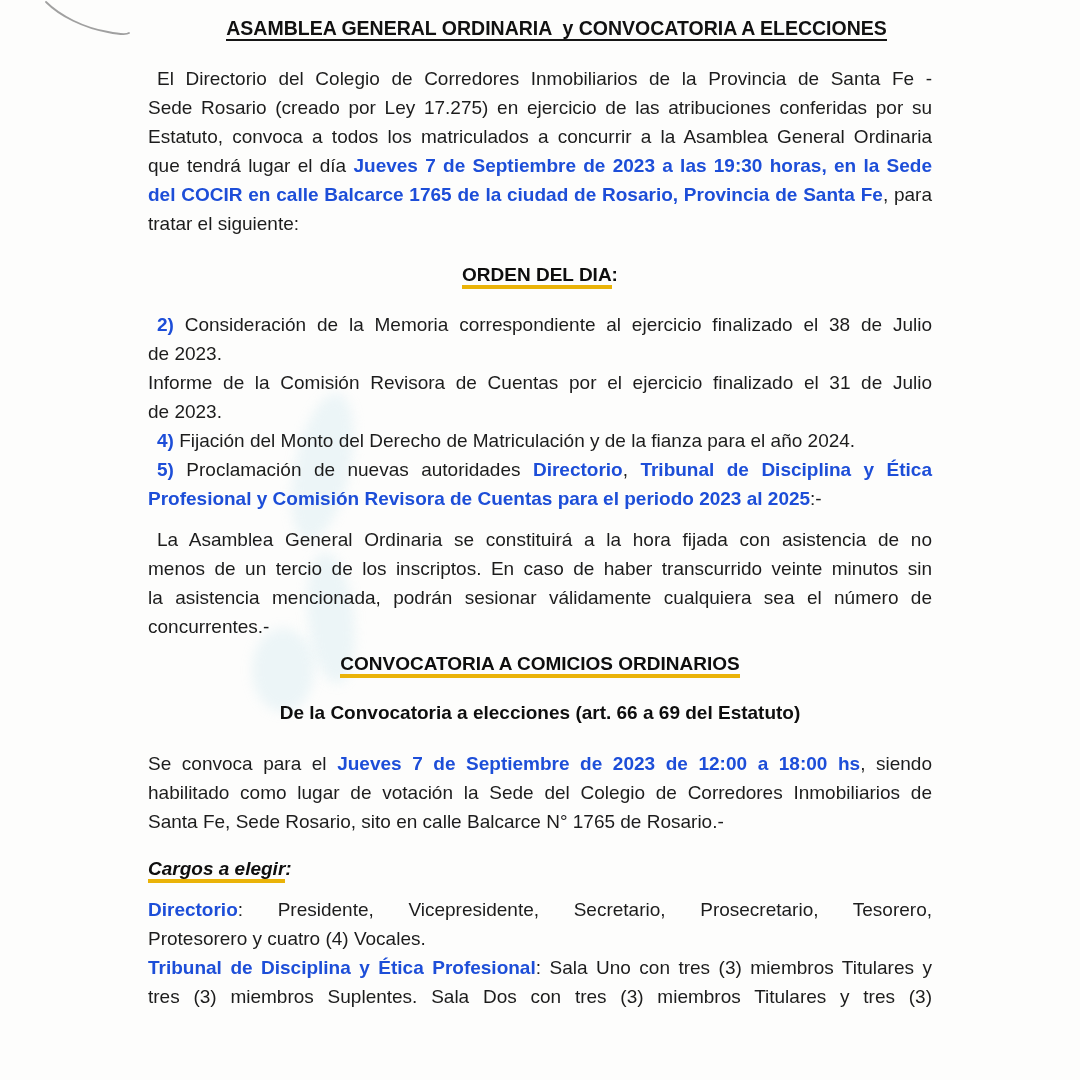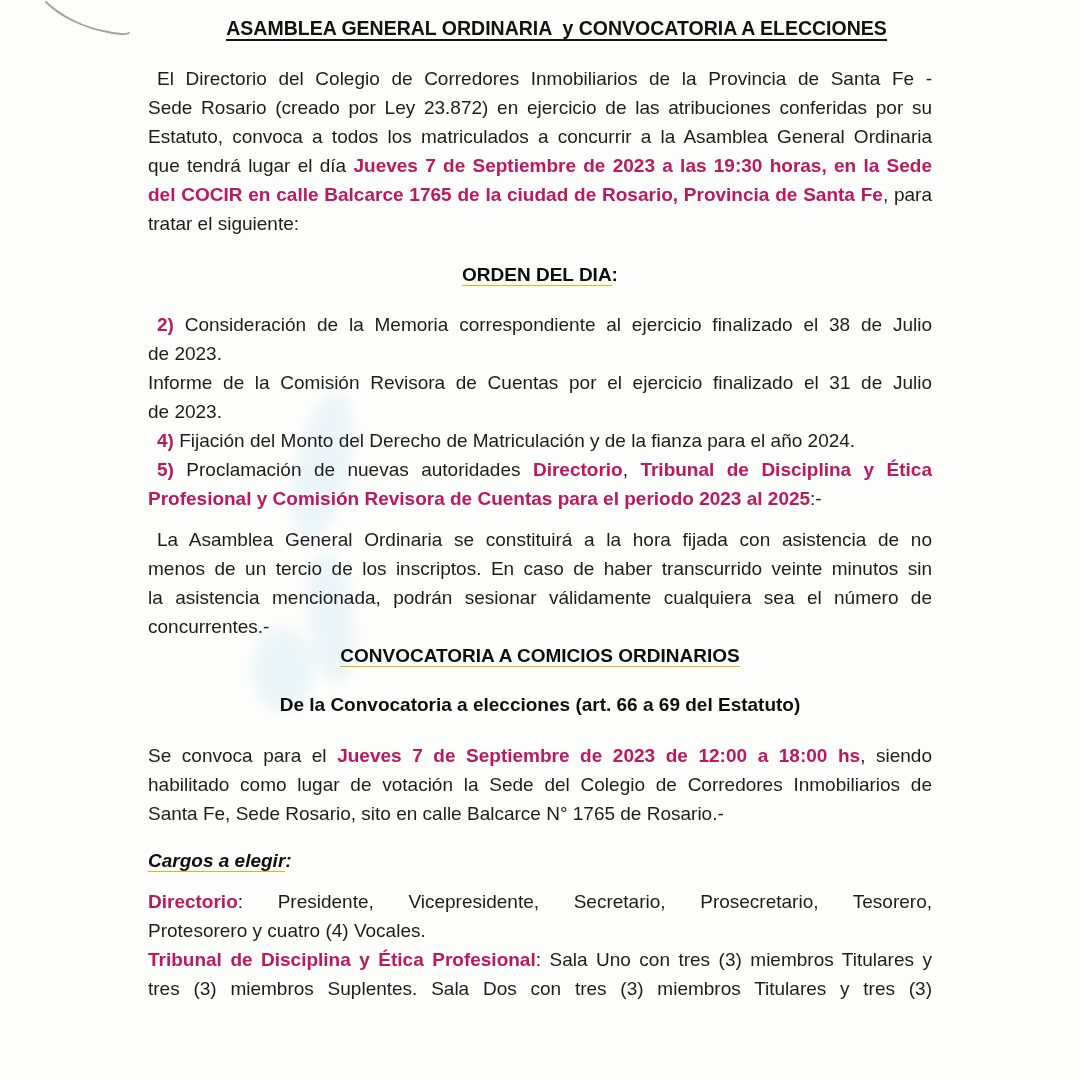--- a/index.html
+++ b/index.html
@@ -27,29 +27,29 @@
   }
   .title .u{border-bottom:2.5px solid #151515;}
   
   .content{
     position:absolute;left:148px;top:0;width:784px;
     font-size:19px;line-height:29px;
   }
   .line{text-align:justify;text-align-last:justify;min-height:29px;}
   .line.last{text-align-last:left;}
   .line.ind{text-indent:9px;}
-  b{font-weight:700;color:#be185d;}
+  b{font-weight:700;color:#1d4ed8;}
   .heading{font-weight:700;line-height:29px;color:#0e0e0e;}
   .center{text-align:center;}
-  .u{border-bottom:1px solid #eab308;}
+  .u{border-bottom:4px solid #eab308;}
   .mt-intro{margin-top:64px;}
   .mt-orden{margin-top:22px;}
   .mt-items{margin-top:21px;}
   .mt-quorum{margin-top:12px;}
-  .mt-comicios{}
+  .mt-comicios{margin-top:8px;}
   .mt-sub{margin-top:20px;}
   .mt-vot{margin-top:22px;}
   .mt-cargosh{margin-top:18px;font-style:italic;}
   .mt-cargos{margin-top:12px;}
 </style>
 </head>
 <body>
 
 <div class="page">
 
@@ -62,21 +62,21 @@
   </svg>
 
   <div class="title">
     <span class="u">ASAMBLEA GENERAL ORDINARIA  y CONVOCATORIA A ELECCIONES</span>
   </div>
 
   <div class="content">
 
     <div class="para mt-intro">
         <div class="line ind"><span>El Directorio del Colegio de Corredores Inmobiliarios de la Provincia de Santa Fe -</span></div>
-        <div class="line"><span>Sede Rosario (creado por Ley 23.872) en ejercicio de las atribuciones conferidas por su</span></div>
+        <div class="line"><span>Sede Rosario (creado por Ley 17.275) en ejercicio de las atribuciones conferidas por su</span></div>
         <div class="line"><span>Estatuto, convoca a todos los matriculados a concurrir a la Asamblea General Ordinaria</span></div>
         <div class="line"><span>que tendrá lugar el día </span><b>Jueves 7 de Septiembre de 2023 a las 19:30 horas, en la Sede</b></div>
         <div class="line"><b>del COCIR en calle Balcarce 1765 de la ciudad de Rosario, Provincia de Santa Fe</b><span>, para</span></div>
         <div class="line last"><span>tratar el siguiente:</span></div>
       </div>
 
     <div class="heading center mt-orden"><span class="u">ORDEN DEL DIA</span><span>:</span></div>
 
     <div class="para mt-items">
         <div class="line ind"><b>2)</b><span> Consideración de la Memoria correspondiente al ejercicio finalizado el 38 de Julio</span></div>

